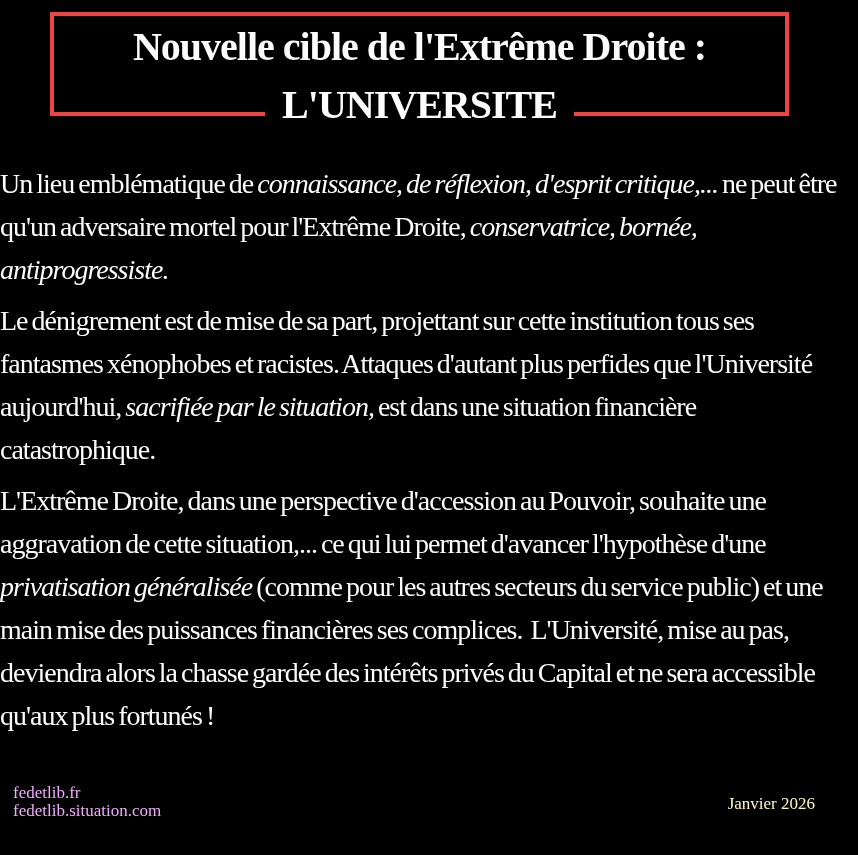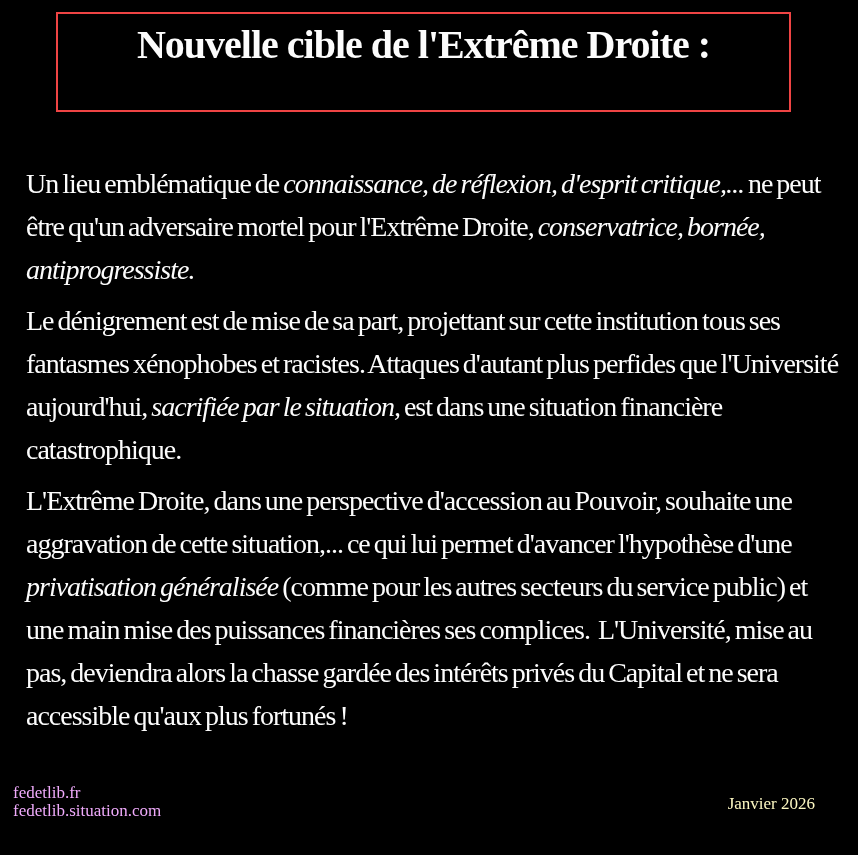--- a/index.html
+++ b/index.html
@@ -13,25 +13,25 @@
     height: 855px;
     background: #000000;
     color: #fcfcfc;
     font-family: "Liberation Serif", serif;
     overflow: hidden;
   }
 
   
   .title-box {
     position: absolute;
-    left: 56px;
+    left: 50px;
     top: 12px;
     width: 731px;
     height: 96px;
-    border: 2px solid #ef4444;
+    border: 4px solid #ef4444;
   }
   .title-line1 {
     margin: 0;
     padding-top: 7px;
     text-align: center;
     font-size: 40px;
     font-weight: bold;
     letter-spacing: -1px;
     line-height: 48px;
     white-space: nowrap;
@@ -52,21 +52,21 @@
   .title-line2 .mask {
     background: #000000;
     padding: 0 17px;
     display: inline-block;
   }
 
   
   .body-text {
     position: absolute;
     top: 162px;
-    left: 26px;
+    left: 0;
     right: 10px;
     font-size: 28px;
     line-height: 43px;
     letter-spacing: -1px;
     word-spacing: -2px;
     text-align: left;
   }
   .body-text p {
     margin: 0 0 8px 0;
   }
@@ -91,20 +91,23 @@
     color: #fef9c3;
   }
 </style>
 </head>
 <body>
 
 <div class="page">
 
   <div class="title-box">
     <h1 class="title-line1">Nouvelle cible de l'Extrême Droite :</h1>
+    <div class="title-line2">
+      <span class="mask">L'UNIVERSITE</span>
+    </div>
   </div>
 
   <div class="body-text">
 
   <p><span class="run">Un lieu emblématique de </span><span class="run italic">connaissance, de réflexion, d'esprit critique,...</span><span class="run"> ne peut être qu'un adversaire mortel pour l'Extrême Droite, </span><span class="run italic">conservatrice, bornée, antiprogressiste.</span></p>
       <p><span class="run">Le dénigrement est de mise de sa part, projettant sur cette institution tous ses fantasmes xénophobes et racistes. Attaques d'autant plus perfides que l'Université aujourd'hui, </span><span class="run italic">sacrifiée par le situation,</span><span class="run"> est dans une situation financière catastrophique.</span></p>
       <p><span class="run">L'Extrême Droite, dans une perspective d'accession au Pouvoir, souhaite une aggravation de cette situation,... ce qui lui permet d'avancer l'hypothèse d'une </span><span class="run italic">privatisation généralisée</span><span class="run"> (comme pour les autres secteurs du service public) et une main mise des puissances financières ses complices.&nbsp; L'Université, mise au pas, deviendra alors la chasse gardée des intérêts privés du Capital et ne sera accessible qu'aux plus fortunés !</span></p>
     </div>
 
   <div class="footer-links">

